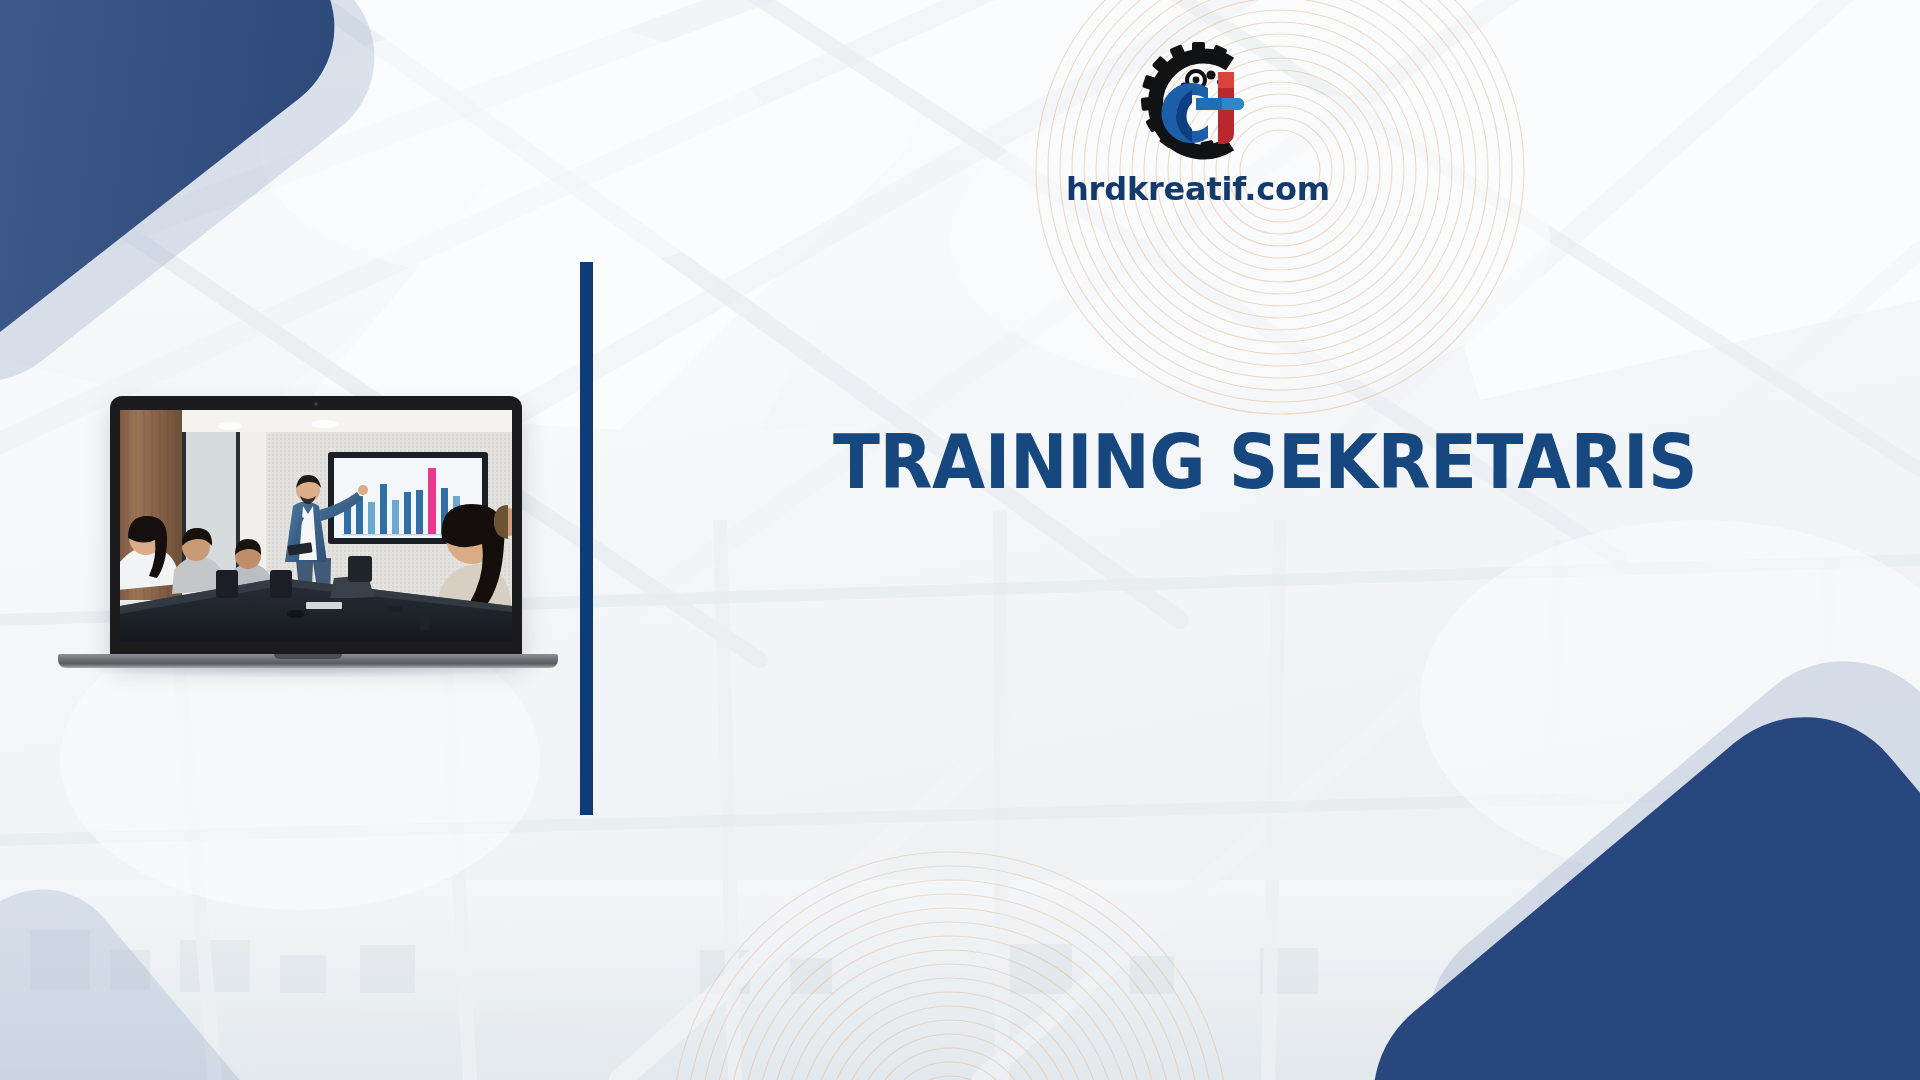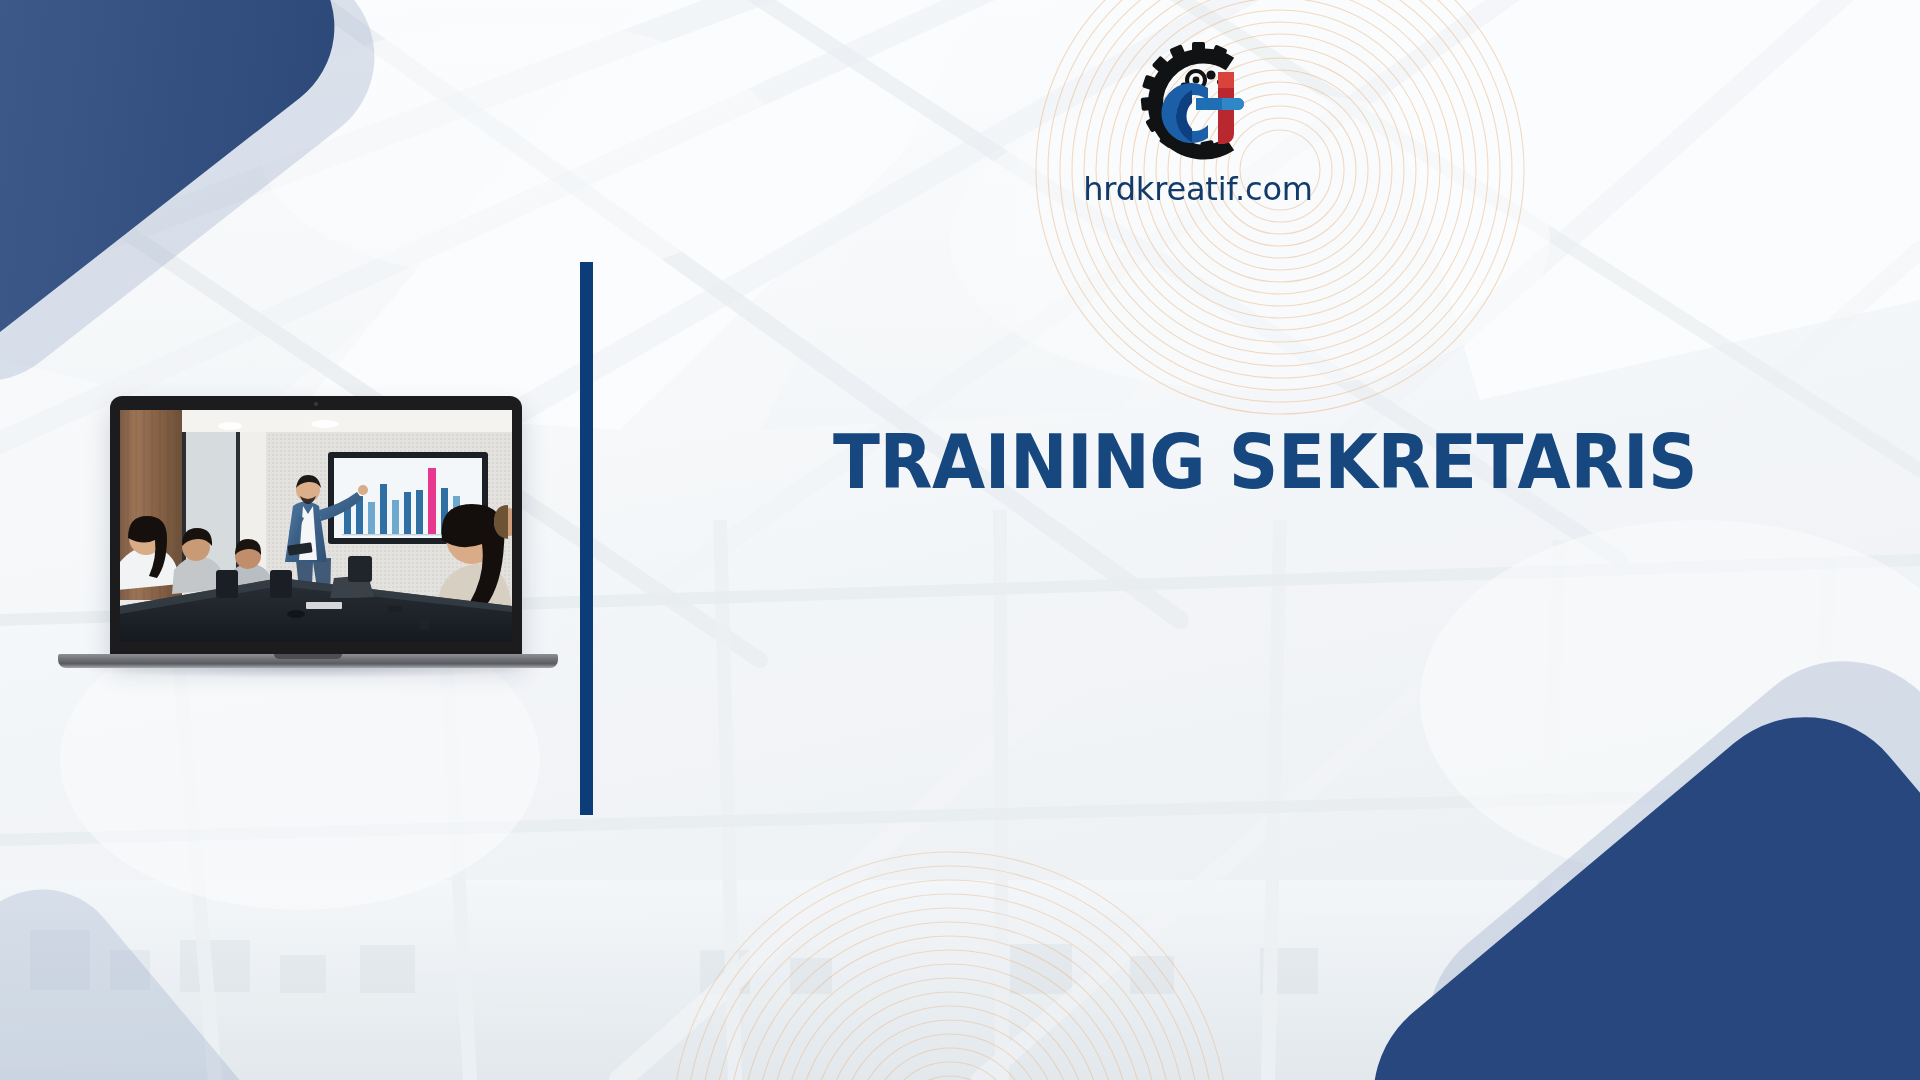--- a/index.html
+++ b/index.html
@@ -61,21 +61,21 @@
   }
 
   
   .logo-wrap {
     position:absolute; left:1048px; top:42px;
     width:300px; text-align:center;
   }
   .logo-mark { width:128px; height:124px; margin:0 auto; display:block; }
   .logo-text {
     margin-top:4px;
-    font-size:32px; font-weight:400; letter-spacing:-0.2px;
+    font-size:32px; font-weight:700; letter-spacing:-0.2px;
     color:#123a6b;
     font-family:"DejaVu Sans","Liberation Sans",sans-serif;
   }
 
   
   .accent-bar {
     position:absolute;
     left:580px; top:262px;
     width:13px; height:553px;
     background:#0d3d79;

